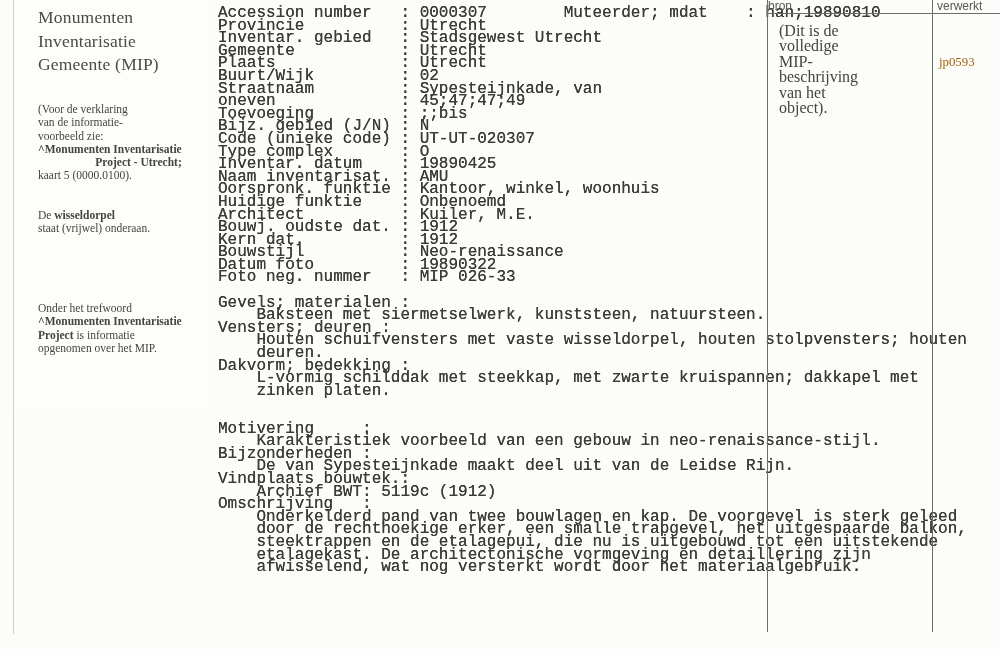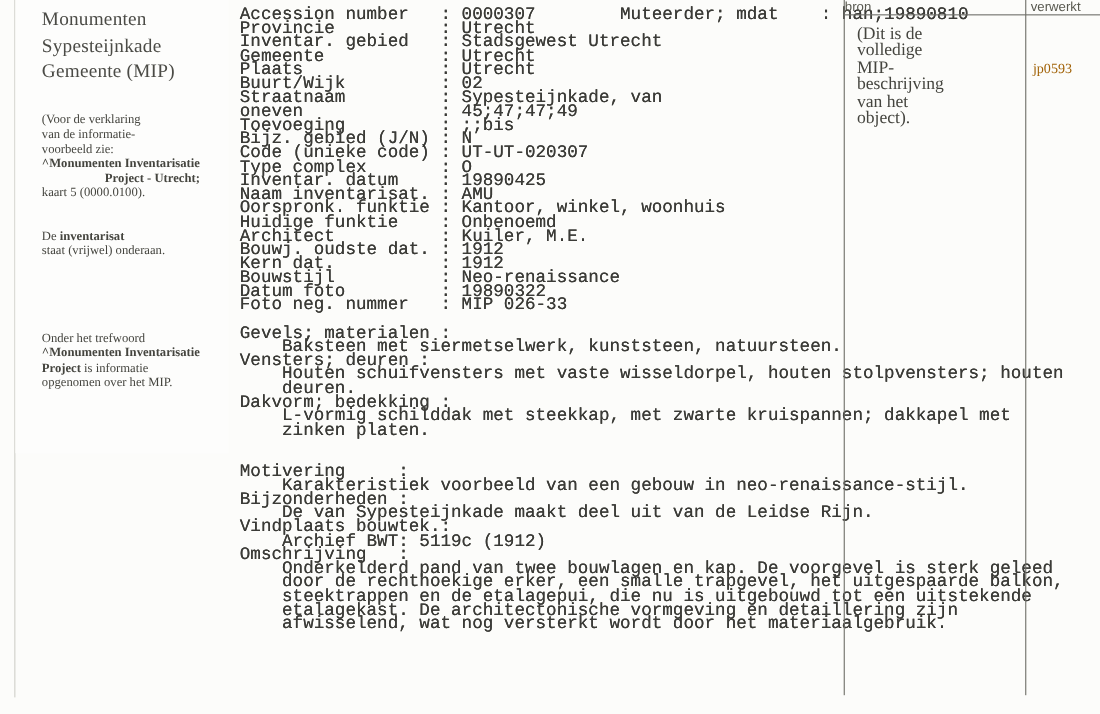--- a/index.html
+++ b/index.html
@@ -74,35 +74,35 @@
 <body>
 
 <div class="page">
 
   <div class="edge-hairline"></div>
   <div class="sidebar-sheet"></div>
 
   <aside>
     <h1 class="doc-title">
       <span class="ln">Monumenten</span>
-      <span class="ln">Sypesteijnkade</span>
+      <span class="ln">Inventarisatie</span>
       <span class="ln">Gemeente (MIP)</span>
     </h1>
 
     <div class="note note-1">
       <span class="ln">(Voor de verklaring</span>
       <span class="ln">van de informatie-</span>
       <span class="ln">voorbeeld zie:</span>
       <span class="ln bold">^Monumenten Inventarisatie</span>
       <span class="ln bold">Project - Utrecht;</span>
       <span class="ln">kaart 5 (0000.0100).</span>
     </div>
 
     <div class="note note-2">
-      <span class="ln"><span>De </span><span class="bold">inventarisat</span></span>
+      <span class="ln"><span>De </span><span class="bold">wisseldorpel</span></span>
       <span class="ln">staat (vrijwel) onderaan.</span>
     </div>
 
     <div class="note note-3">
       <span class="ln">Onder het trefwoord</span>
       <span class="ln bold">^Monumenten Inventarisatie</span>
       <span class="ln"><span class="bold">Project</span><span> is informatie</span></span>
       <span class="ln">opgenomen over het MIP.</span>
     </div>
   </aside>

